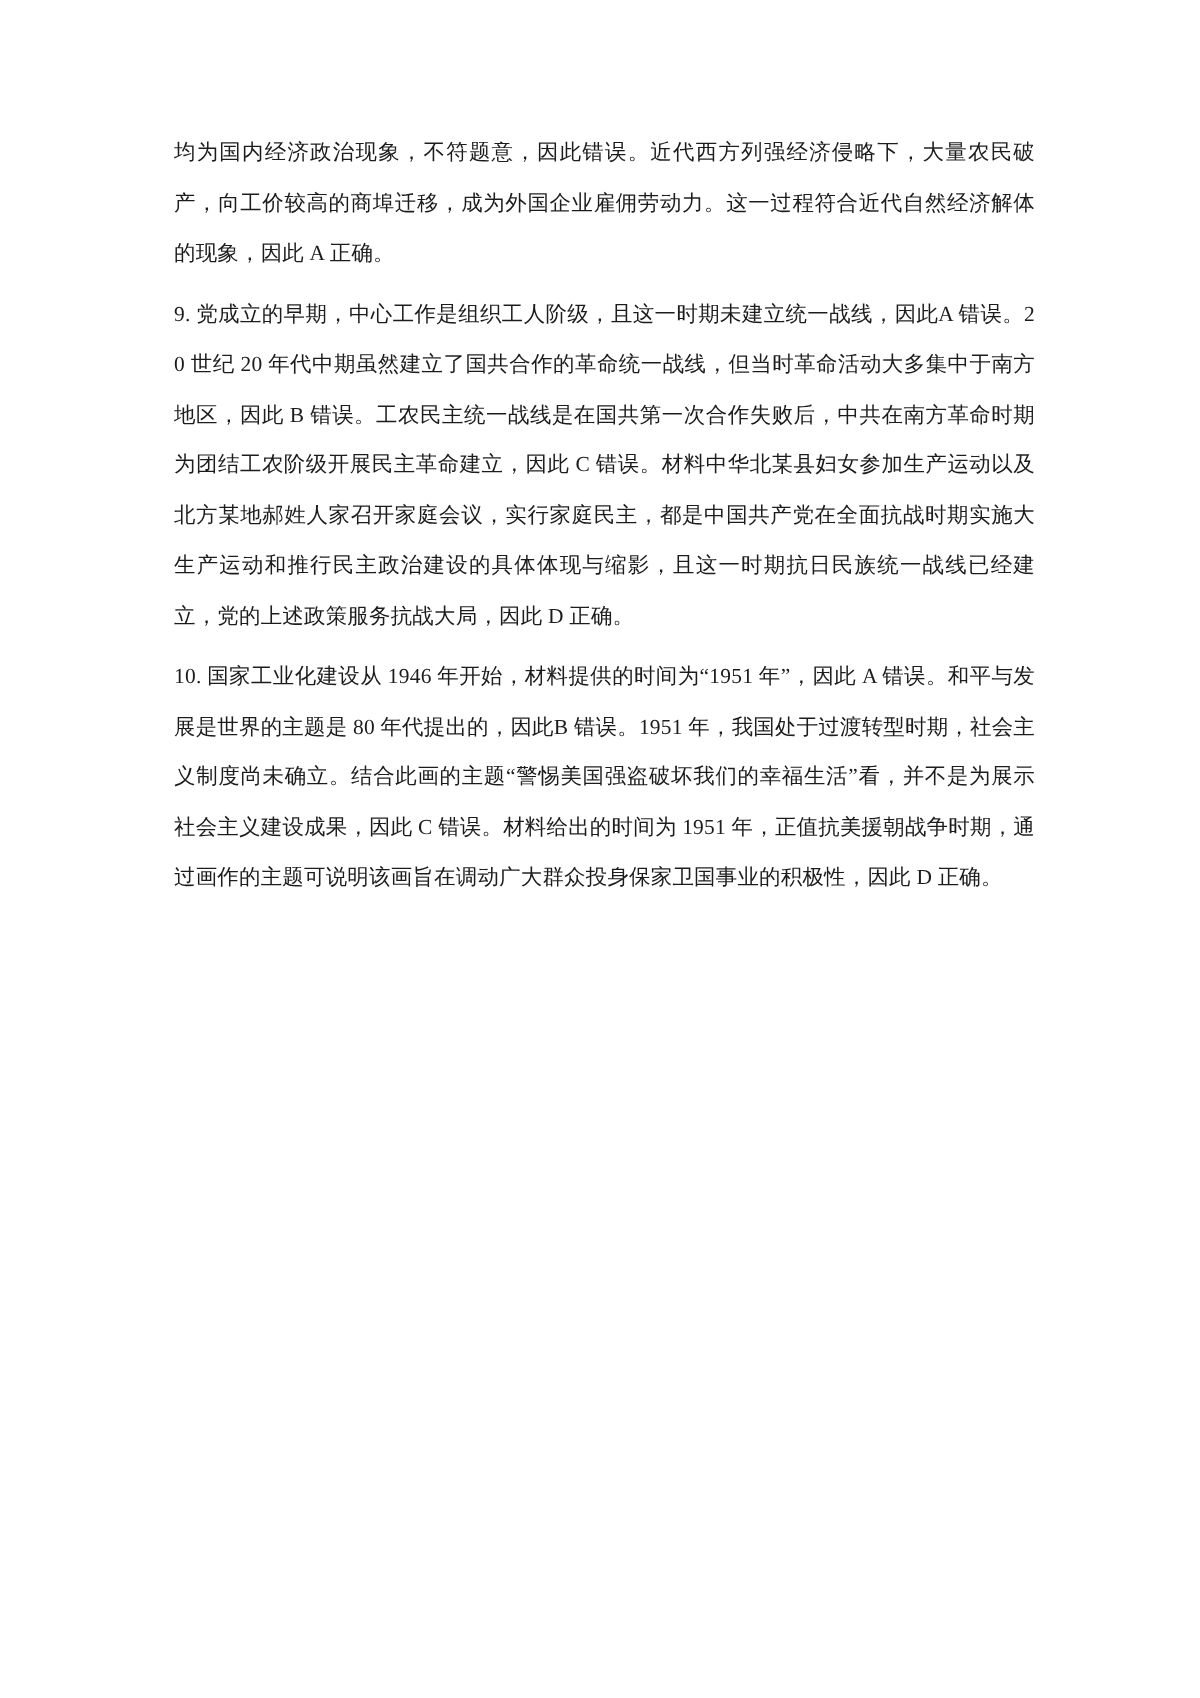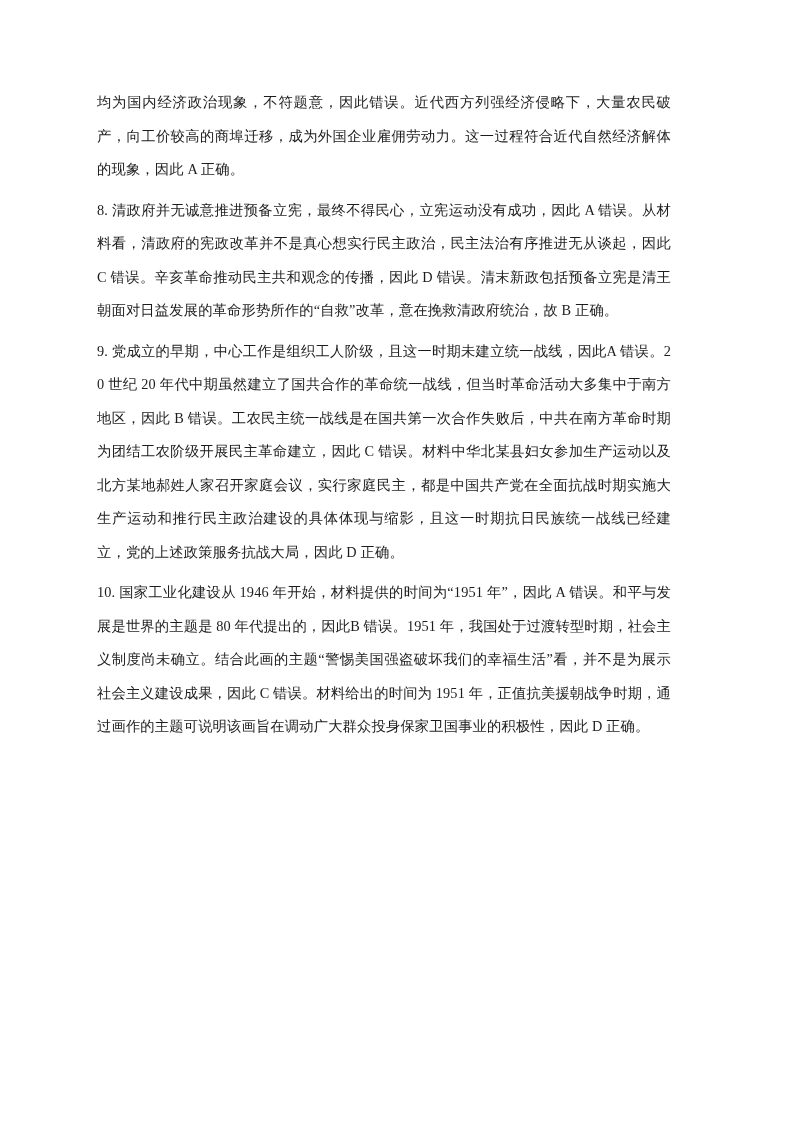--- a/index.html
+++ b/index.html
@@ -11,21 +11,21 @@
     position: relative;
     width: 800px;
     height: 1132px;
     background: #ffffff;
     margin: 0 auto;
     overflow: hidden;
     box-sizing: border-box;
   }
   .content {
     position: absolute;
-    left: 97px;
+    left: 116px;
     top: 86px;
     width: 574px;
   }
   .para {
     font-family: "Liberation Serif", "DejaVu Serif", serif;
     font-size: 14.3px;
     line-height: 33.5px;
     color: #1c1c1c;
     text-align: justify;
     text-justify: inter-ideograph;
@@ -40,17 +40,16 @@
   .para.gap {
     margin-top: 7px;
   }
 </style>
 </head>
 <body>
 
 <div class="page">
   <div class="content">
     <p class="para first">均为国内经济政治现象，不符题意，因此错误。近代西方列强经济侵略下，大量农民破产，向工价较高的商埠迁移，成为外国企业雇佣劳动力。这一过程符合近代自然经济解体的现象，因此 A 正确。</p>
-    <p class="para gap">8. 清政府并无诚意推进预备立宪，最终不得民心，立宪运动没有成功，因此 A 错误。从材料看，清政府的宪政改革并不是真心想实行民主政治，民主法治有序推进无从谈起，因此 C 错误。辛亥革命推动民主共和观念的传播，因此 D 错误。清末新政包括预备立宪是清王朝面对日益发展的革命形势所作的“自救”改革，意在挽救清政府统治，故 B 正确。</p>
     <p class="para gap">9. 党成立的早期，中心工作是组织工人阶级，且这一时期未建立统一战线，因此A 错误。20 世纪 20 年代中期虽然建立了国共合作的革命统一战线，但当时革命活动大多集中于南方地区，因此 B 错误。工农民主统一战线是在国共第一次合作失败后，中共在南方革命时期为团结工农阶级开展民主革命建立，因此 C 错误。材料中华北某县妇女参加生产运动以及北方某地郝姓人家召开家庭会议，实行家庭民主，都是中国共产党在全面抗战时期实施大生产运动和推行民主政治建设的具体体现与缩影，且这一时期抗日民族统一战线已经建立，党的上述政策服务抗战大局，因此 D 正确。</p>
     <p class="para gap">10. 国家工业化建设从 1946 年开始，材料提供的时间为“1951 年”，因此 A 错误。和平与发展是世界的主题是 80 年代提出的，因此B 错误。1951 年，我国处于过渡转型时期，社会主义制度尚未确立。结合此画的主题“警惕美国强盗破坏我们的幸福生活”看，并不是为展示社会主义建设成果，因此 C 错误。材料给出的时间为 1951 年，正值抗美援朝战争时期，通过画作的主题可说明该画旨在调动广大群众投身保家卫国事业的积极性，因此 D 正确。</p>
   </div>
 </div>
 
 </body></html>

